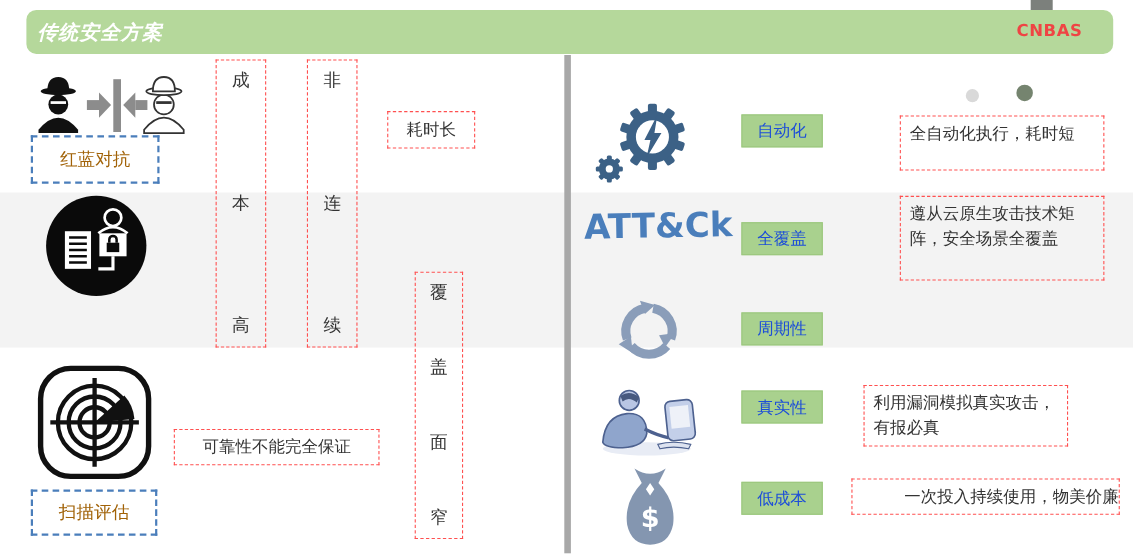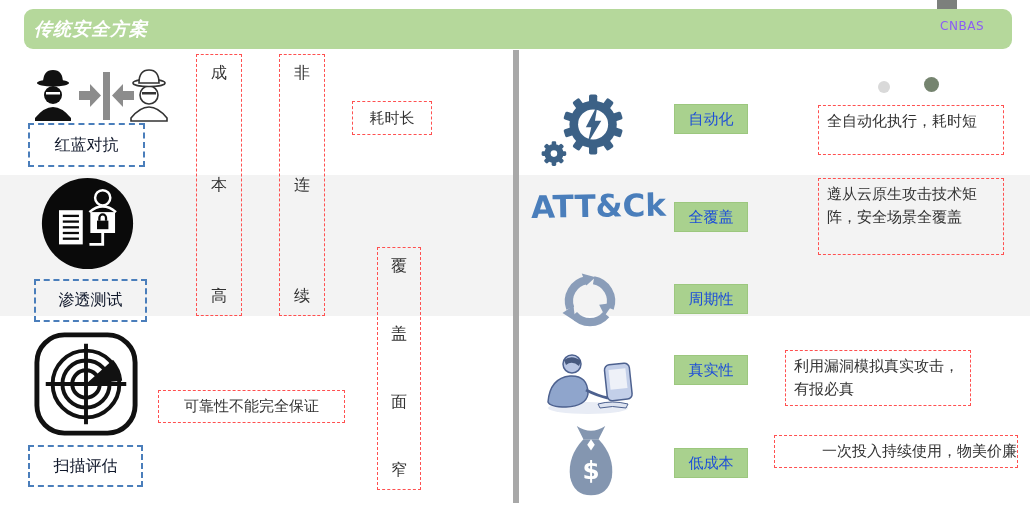--- a/index.html
+++ b/index.html
@@ -3,29 +3,29 @@
 <meta charset="utf-8">
 <style>
   html,body{margin:0;padding:0;background:#fff;}
   .stage{position:relative;width:1030px;height:509px;background:#fff;overflow:hidden;
          font-family:"DejaVu Serif","Liberation Serif",serif;color:#222;}
 
   
   .hdr-tab{position:absolute;left:937px;top:0;width:20px;height:14px;background:#7c807c;}
   .hdr-bar{position:absolute;left:24px;top:9px;width:988px;height:40px;background:#b5d89b;border-radius:9px;}
   .hdr-title{position:absolute;left:34px;top:17px;font-size:18px;font-weight:bold;color:#fff;letter-spacing:1px;font-style:italic;}
-  .hdr-brand{position:absolute;right:46px;top:19px;font-size:12px;font-weight:normal;color:#8b5cf6;
+  .hdr-brand{position:absolute;right:46px;top:19px;font-size:15px;font-weight:bold;color:#ef4444;
              font-family:"DejaVu Sans","Liberation Sans",sans-serif;letter-spacing:.5px;}
 
   .divider{position:absolute;left:513px;top:50px;width:6px;height:453px;background:#a8a8a8;}
   .band{position:absolute;left:0;top:175px;width:1030px;height:141px;background:#f3f3f3;}
 
   
   .blue-box{position:absolute;border:2px dashed #4a7ebb;display:flex;align-items:center;justify-content:center;
-            font-size:16px;color:#0f172a;background:transparent;}
+            font-size:16px;color:#a16207;background:transparent;}
   .red-box{position:absolute;border:1.5px dashed #ff5050;color:#333;background:transparent;}
   .red-box.center{display:flex;align-items:center;justify-content:center;font-size:15px;}
   .vcol{display:flex;flex-direction:column;align-items:center;justify-content:space-between;
         padding:8px 0;box-sizing:border-box;font-size:16px;}
   .desc{font-size:15px;line-height:1.5;padding:4px 8px;box-sizing:border-box;}
 
   .green-label{position:absolute;width:74px;height:30px;background:#a9d18e;border:1px solid #9cc77e;
                display:flex;align-items:center;justify-content:center;font-size:15px;color:#1d4ed8;box-sizing:border-box;}
 
   .icon-abs{position:absolute;}
@@ -84,23 +84,20 @@
       <line x1="24" y1="66" x2="41" y2="66"></line>
     </g>
 
     <circle cx="66" cy="23" r="8" fill="#0a0a0a" stroke="#fff" stroke-width="2.6"></circle>
     <path d="M52 38 Q66 26 80 38" fill="none" stroke="#fff" stroke-width="2.6"></path>
     <rect x="53" y="38" width="26" height="22" fill="#fff"></rect>
     <rect x="60" y="47" width="12" height="9" fill="#0a0a0a"></rect>
     <path d="M62.5 47 v-3 a3.5 3.5 0 0 1 7 0 v3" fill="none" stroke="#0a0a0a" stroke-width="2.4"></path>
     <path d="M66 60 v12 h-14" fill="none" stroke="#fff" stroke-width="3"></path>
   </svg>
-  <div class="blue-box" style="left:34px;top:279px;width:109px;height:39px">
-    <span>渗透测试</span>
-  </div>
 
   <svg class="icon-abs" style="left:32px;top:330px" width="108" height="108" viewBox="0 0 110 110">
     <rect x="5" y="5" width="100" height="100" rx="28" fill="none" stroke="#111" stroke-width="5"></rect>
     <circle cx="55" cy="55" r="14" fill="none" stroke="#111" stroke-width="4"></circle>
     <circle cx="55" cy="55" r="24" fill="none" stroke="#111" stroke-width="4"></circle>
     <circle cx="55" cy="55" r="34" fill="none" stroke="#111" stroke-width="4"></circle>
     <line x1="55" y1="14" x2="55" y2="96" stroke="#111" stroke-width="4"></line>
     <line x1="14" y1="55" x2="96" y2="55" stroke="#111" stroke-width="4"></line>
     <path d="M55 55 L82.5 30.2 A37 37 0 0 1 91.9 51.8 Z" fill="#111"></path>
   </svg>
@@ -219,20 +216,20 @@
   <div class="red-box desc" style="left:785px;top:350px;width:186px;height:56px">
     <span>利用漏洞模拟真实攻击，有报必真</span>
   </div>
 
   <svg class="icon-abs" style="left:556px;top:424px" width="70" height="74" viewBox="0 0 70 78">
     <path d="M20 2 Q35 12 50 2 L43 16 L27 16 Z" fill="#8496b0"></path>
     <path d="M27 16 h16 Q60 34 57 56 Q53 75 35 75 Q17 75 13 56 Q10 34 27 16 Z" fill="#8496b0"></path>
     <polygon points="35,16 31,22 35,28 39,22" fill="#fff"></polygon>
     <text x="35" y="58" text-anchor="middle" font-size="26" font-weight="bold" fill="#fff" font-family="DejaVu Sans, sans-serif">$</text>
   </svg>
-  <div class="green-label" style="left:674px;top:448px">
+  <div class="green-label" style="left:674px;top:438px">
     <span>低成本</span>
   </div>
   <div class="red-box desc" style="left:774px;top:435px;width:244px;height:33px;display:flex;align-items:center;justify-content:flex-end;padding:0">
     <span>一次投入持续使用，物美价廉</span>
   </div>
 
 </div>
 
 </body></html>

